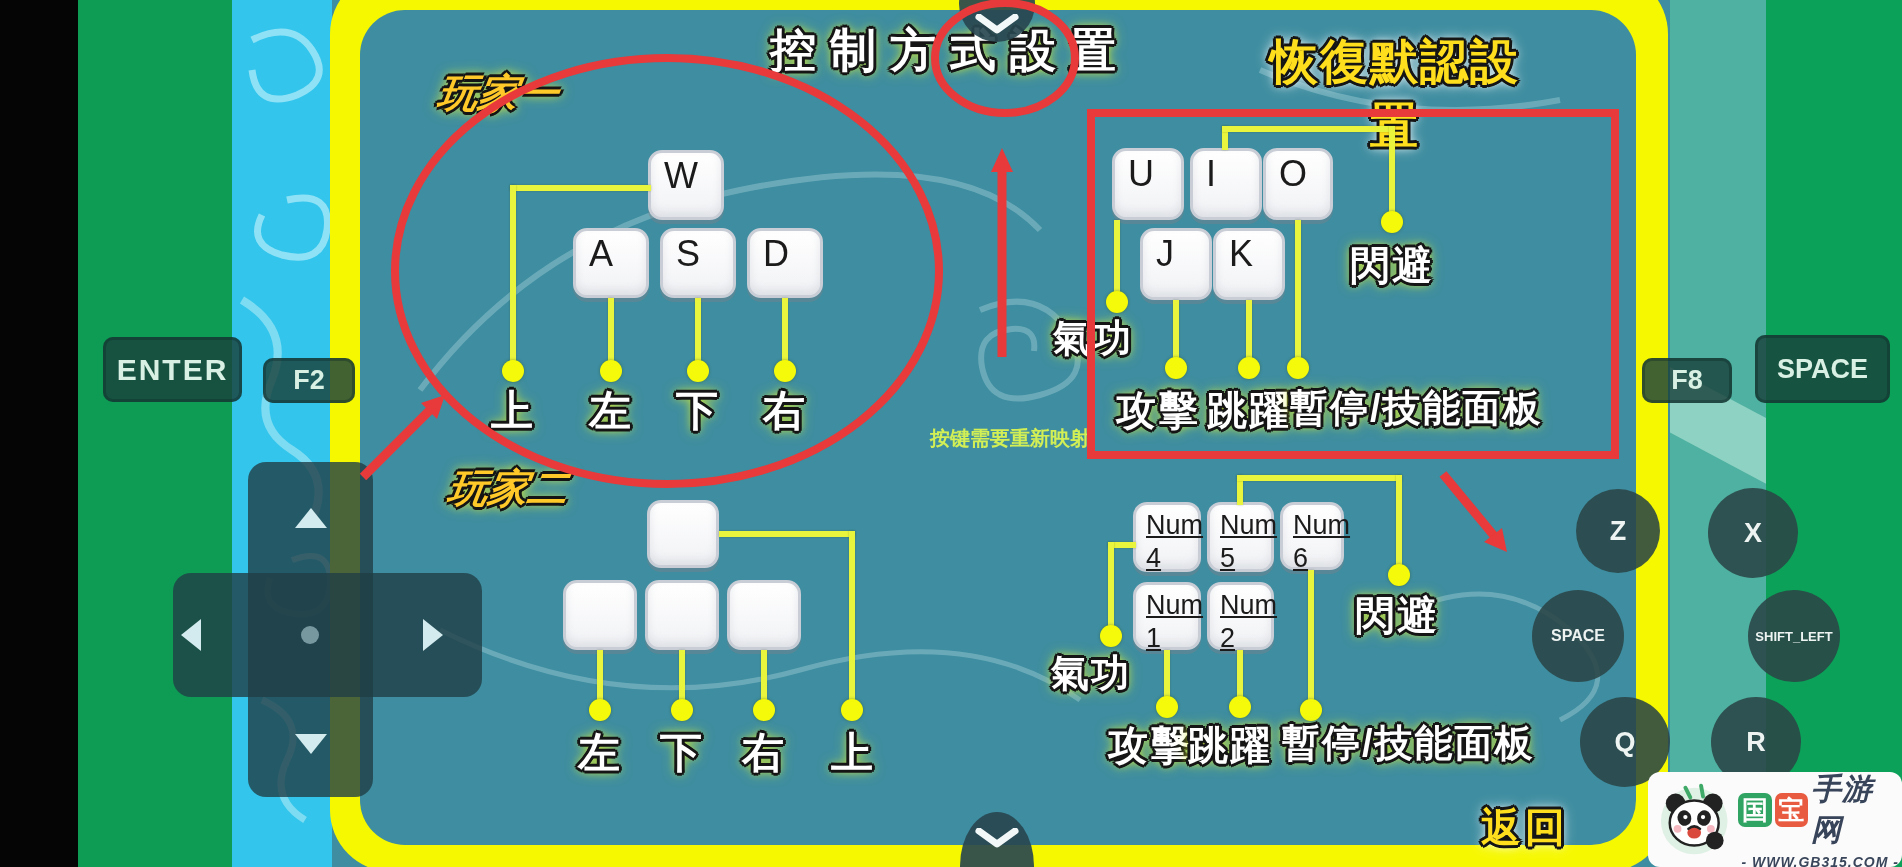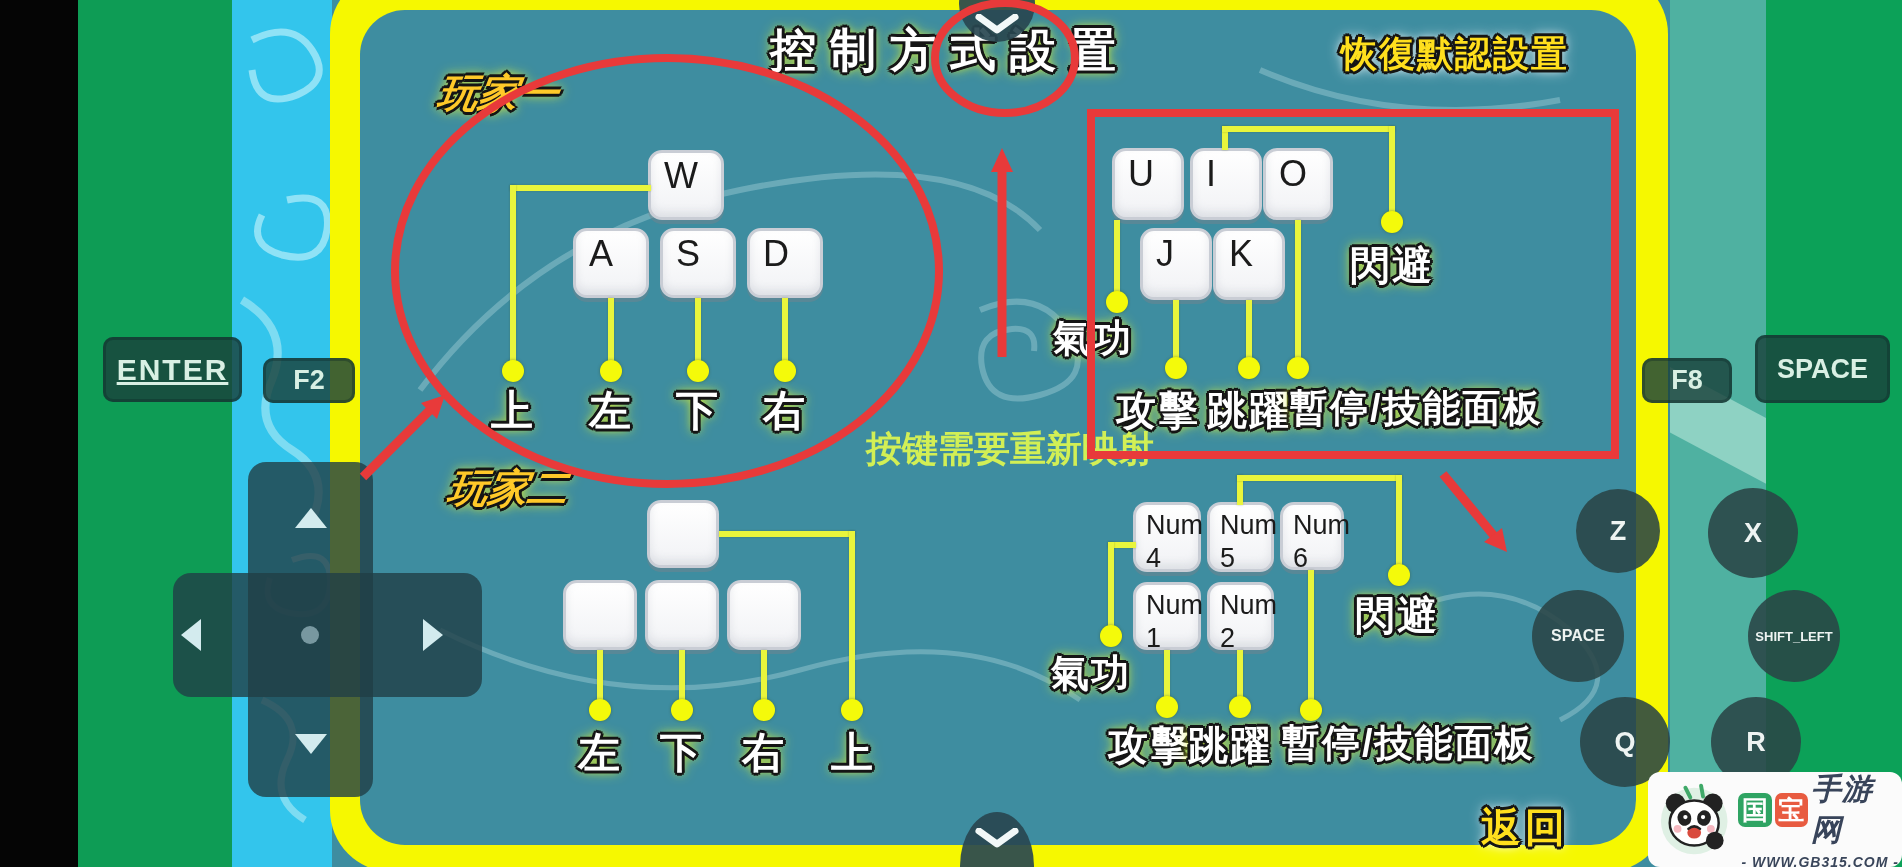--- a/index.html
+++ b/index.html
@@ -13,37 +13,37 @@
   .bar-teal-r{left:1670px;top:0;width:96px;height:867px;background:#4fb1a1;overflow:hidden;}
   .bar-green-r{left:1766px;top:0;width:136px;height:867px;background:#0ca158;}
   .diag-band{left:-30px;top:400px;width:170px;height:58px;background:#8ed2c3;transform:rotate(28deg);}
   
   .panel-outer{left:330px;top:-28px;width:1338px;height:900px;background:#f6f800;border-radius:62px;}
   .panel-inner{position:absolute;left:30px;top:38px;width:1276px;height:835px;background:#3e8da0;border-radius:45px;overflow:hidden;}
   
   .key{position:absolute;background:linear-gradient(#ffffff,#f1f2f5);border:3px solid #c9cdd5;
        border-radius:14px;box-sizing:border-box;color:#1b1b1b;font-size:36px;
        padding:2px 0 0 13px;box-shadow:0 4px 0 rgba(120,130,140,.45), inset 0 -5px 8px rgba(175,182,192,.30);}
-  .key.num{font-size:27px;line-height:1.22;padding:4px 0 16px 10px;}
+  .key.num{font-size:27px;line-height:1.22;padding:4px 0 16px 10px;text-decoration:underline;}
   
   .yline{position:absolute;background:#e9f53c;box-shadow:0 0 2px rgba(60,80,20,.4);}
   .dot{position:absolute;width:22px;height:22px;border-radius:50%;background:#f4fa0a;box-shadow:0 0 3px rgba(60,80,20,.5);}
   
   .gtxt{position:absolute;font-weight:900;color:#fff;text-align:center;letter-spacing:2px;
         text-shadow:3px 0 0 #151515,-3px 0 0 #151515,0 3px 0 #151515,0 -3px 0 #151515,
                     2px 2px 0 #151515,-2px 2px 0 #151515,2px -2px 0 #151515,-2px -2px 0 #151515,
                     0 0 9px #d9ee30,0 0 14px #d9ee30;}
   .ytxt{position:absolute;font-weight:900;color:#ffdf1d;text-align:center;
         text-shadow:3px 0 0 #151515,-3px 0 0 #151515,0 3px 0 #151515,0 -3px 0 #151515,
                     2px 2px 0 #151515,-2px 2px 0 #151515,2px -2px 0 #151515,-2px -2px 0 #151515,
                     0 0 9px #ffffff,0 0 15px #ffffff;}
   .ptxt{position:absolute;font-weight:900;font-style:italic;color:#ffc929;transform:skewX(-8deg);
         text-shadow:3px 0 0 #151515,-3px 0 0 #151515,0 3px 0 #151515,0 -3px 0 #151515,
                     2px 2px 0 #151515,-2px -2px 0 #151515,0 0 9px #e2f232,0 0 14px #e2f232;}
-  .note{position:absolute;color:#d2ef55;font-weight:700;font-size:36px;text-align:center;}
+  .note{position:absolute;color:#d2ef55;font-weight:700;font-size:20px;text-align:center;}
   
   .ebtn{position:absolute;background:rgba(26,66,60,.82);color:#d9f0e4;display:flex;align-items:center;
         justify-content:center;border-radius:10px;font-weight:700;box-shadow:inset 0 0 0 3px rgba(12,38,36,.35);}
   .cbtn{position:absolute;background:rgba(42,68,70,.88);color:#eef4f2;display:flex;align-items:center;
         justify-content:center;border-radius:50%;font-weight:700;}
   
   .dpad-bar{position:absolute;background:rgba(33,63,70,.80);border-radius:18px;}
   .tri{position:absolute;width:0;height:0;}
   .tri-up{border-left:16px solid transparent;border-right:16px solid transparent;border-bottom:20px solid #d3ebee;}
   .tri-down{border-left:16px solid transparent;border-right:16px solid transparent;border-top:20px solid #d3ebee;}
@@ -90,21 +90,21 @@
         <path d="M60,380 q120,-160 320,-200 q220,-45 300,40" fill="none" stroke="#cfeef2" stroke-width="6"></path>
         <path d="M620,300 q60,-25 90,25 q25,45 -30,60 q-50,14 -58,-28 q-6,-35 30,-38 q25,-2 22,22" fill="none" stroke="#cfeef2" stroke-width="6"></path>
         <path d="M900,60 q140,60 300,30" fill="none" stroke="#cfeef2" stroke-width="6"></path>
         <path d="M80,620 q180,90 360,40 q170,-48 280,30" fill="none" stroke="#cfeef2" stroke-width="5"></path>
         <path d="M1050,600 q90,-40 160,20 q60,55 -10,90" fill="none" stroke="#cfeef2" stroke-width="5"></path>
       </svg>
     </div>
   </div>
 
   <div class="gtxt" style="left:660px;top:20px;width:580px;font-size:46px;letter-spacing:14px;">控制方式設置</div>
-  <div class="ytxt" style="left:1330px;top:30px;width:250px;font-size:36px;letter-spacing:2px;">恢復默認設置</div>
+  <div class="ytxt" style="left:1270px;top:30px;width:250px;font-size:48px;letter-spacing:2px;">恢復默認設置</div>
 
   <div class="ptxt" style="left:438px;top:66px;font-size:40px;">玩家一</div>
 
   <div class="key" style="left:648px;top:150px;width:76px;height:70px;"><span>W</span></div>
   <div class="key" style="left:573px;top:228px;width:76px;height:70px;"><span>A</span></div>
   <div class="key" style="left:660px;top:228px;width:76px;height:70px;"><span>S</span></div>
   <div class="key" style="left:747px;top:228px;width:76px;height:70px;"><span>D</span></div>
 
   <div class="yline" style="left:510px;top:185px;width:141px;height:6px;"></div>
   <div class="yline" style="left:510px;top:185px;width:6px;height:186px;"></div>
@@ -229,21 +229,21 @@
     <svg width="44" height="20" viewBox="0 0 44 20" style="margin-top:40px;">
       <polyline points="4,3 22,16 40,3" fill="none" stroke="#f2f8f8" stroke-width="7" stroke-linecap="round" stroke-linejoin="round"></polyline>
     </svg>
   </div>
   <div class="chev" style="left:960px;top:812px;width:74px;height:108px;border-radius:50%;z-index:30;">
     <svg width="44" height="20" viewBox="0 0 44 20" style="margin-top:-56px;">
       <polyline points="4,3 22,16 40,3" fill="none" stroke="#f2f8f8" stroke-width="7" stroke-linecap="round" stroke-linejoin="round"></polyline>
     </svg>
   </div>
 
-  <div class="ebtn" style="left:103px;top:337px;width:139px;height:65px;font-size:30px;letter-spacing:2px;z-index:50;text-decoration:underline;">
+  <div class="ebtn" style="left:103px;top:337px;width:139px;height:65px;font-size:30px;letter-spacing:2px;z-index:50;">
     <span>ENTER</span>
   </div>
   <div class="ebtn" style="left:263px;top:358px;width:92px;height:45px;font-size:27px;z-index:50;">
     <span>F2</span>
   </div>
 
   <div class="ebtn" style="left:1642px;top:358px;width:90px;height:45px;font-size:27px;z-index:50;">
     <span>F8</span>
   </div>
   <div class="ebtn" style="left:1755px;top:335px;width:135px;height:68px;font-size:27px;z-index:50;">

